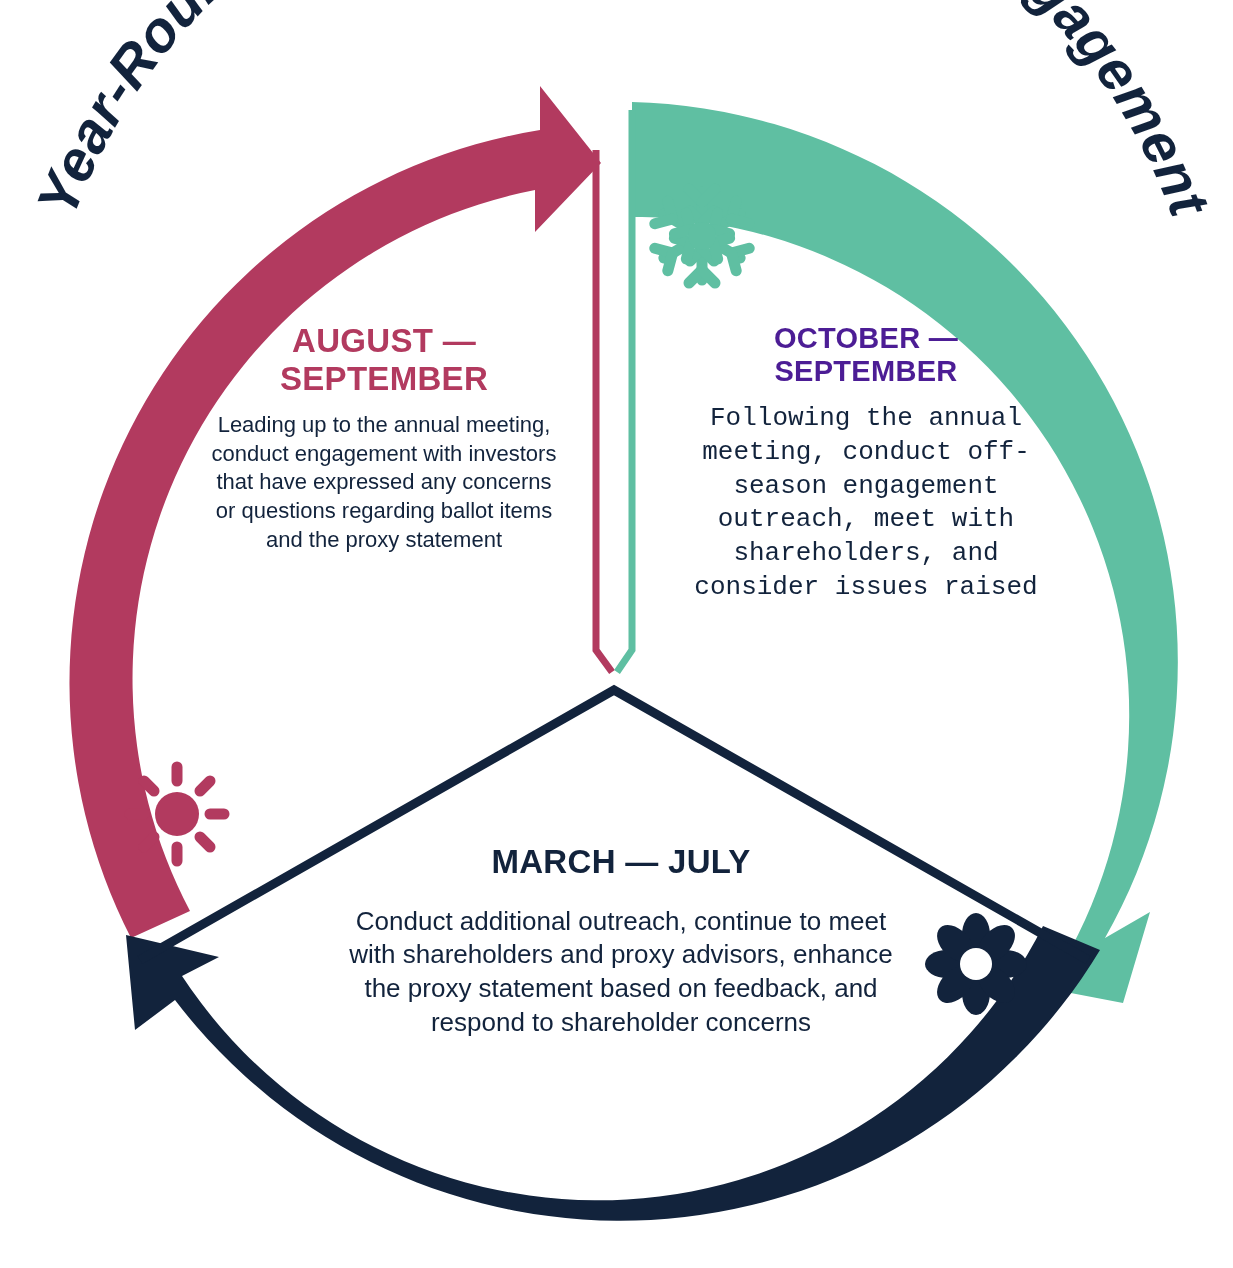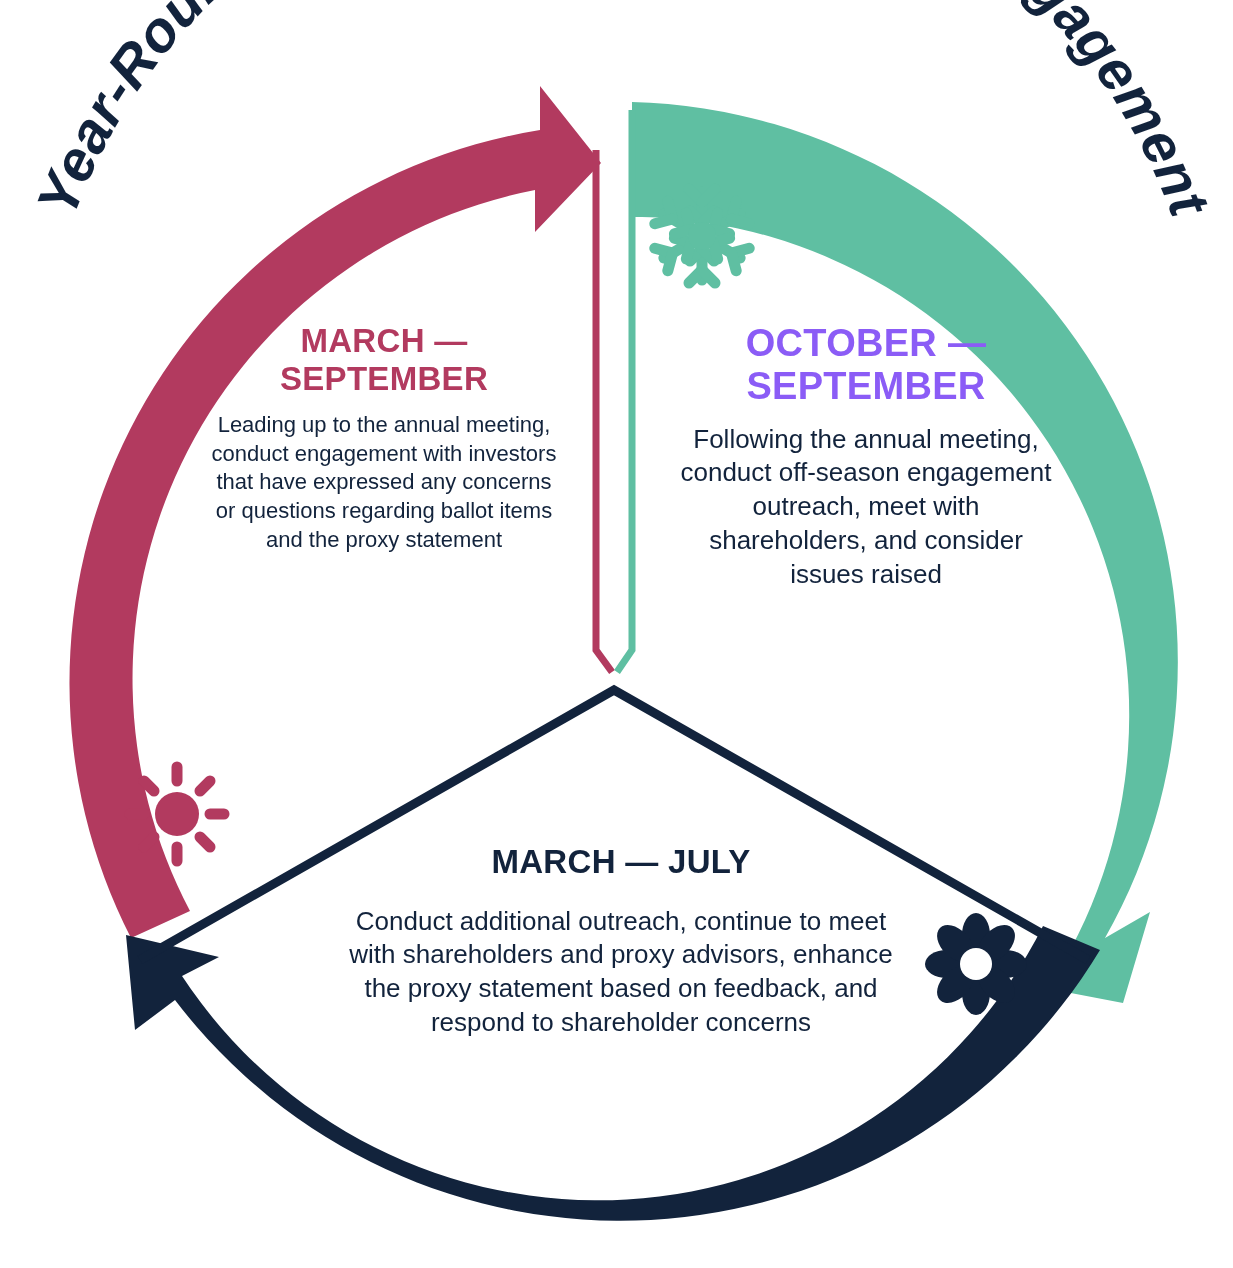--- a/index.html
+++ b/index.html
@@ -152,32 +152,32 @@
       <circle cx="0" cy="0" r="16" fill="#ffffff"></circle>
     </g>
 
     <text font-family="Liberation Sans, DejaVu Sans, sans-serif" font-size="57" font-weight="bold" font-style="italic" fill="#12233C" letter-spacing="0.5">
       <textPath href="#titlePath" startOffset="50%" text-anchor="middle">Year-Round Shareholder Outreach and Engagement</textPath>
     </text>
   </svg>
 
   <div class="txtblock" style="left:198px;top:322px;width:372px;">
     <div class="seg-heading" style="color:#B23A5F;font-size:33px;">
-      <div>MARCH —</div>
+      <div>AUGUST —</div>
       <div>SEPTEMBER</div>
     </div>
     <div class="seg-body" style="font-size:22px;margin-top:14px;padding:0 6px;">Leading up to the annual meeting, conduct engagement with investors that have expressed any concerns or questions regarding ballot items and the proxy statement</div>
   </div>
 
   <div class="txtblock" style="left:676px;top:322px;width:380px;">
-    <div class="seg-heading" style="color:#8b5cf6;font-size:38px;">
+    <div class="seg-heading" style="color:#4c1d95;font-size:29px;">
       <div>OCTOBER —</div>
       <div>SEPTEMBER</div>
     </div>
-    <div class="seg-body" style="font-size:26px;margin-top:14px;padding:0 2px;">Following the annual meeting, conduct off-season engagement outreach, meet with shareholders, and consider issues raised</div>
+    <div class="seg-body" style="font-size:26px;margin-top:14px;padding:0 2px;font-family:Liberation Mono, monospace;">Following the annual meeting, conduct off-season engagement outreach, meet with shareholders, and consider issues raised</div>
   </div>
 
   <div class="txtblock" style="left:336px;top:823px;width:570px;">
     <div class="seg-heading" style="color:#12233C;font-size:33px;margin-top:20px;">
       <div>MARCH — JULY</div>
     </div>
     <div class="seg-body" style="font-size:26px;margin-top:24px;padding:0 4px;">Conduct additional outreach, continue to meet with shareholders and proxy advisors, enhance the proxy statement based on feedback, and respond to shareholder concerns</div>
   </div>
 
 </div>

